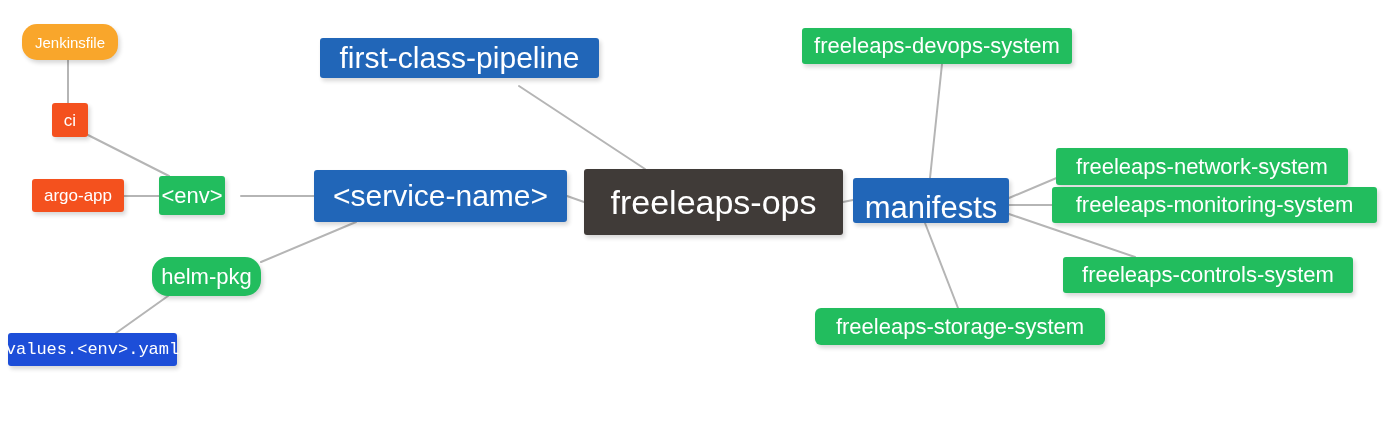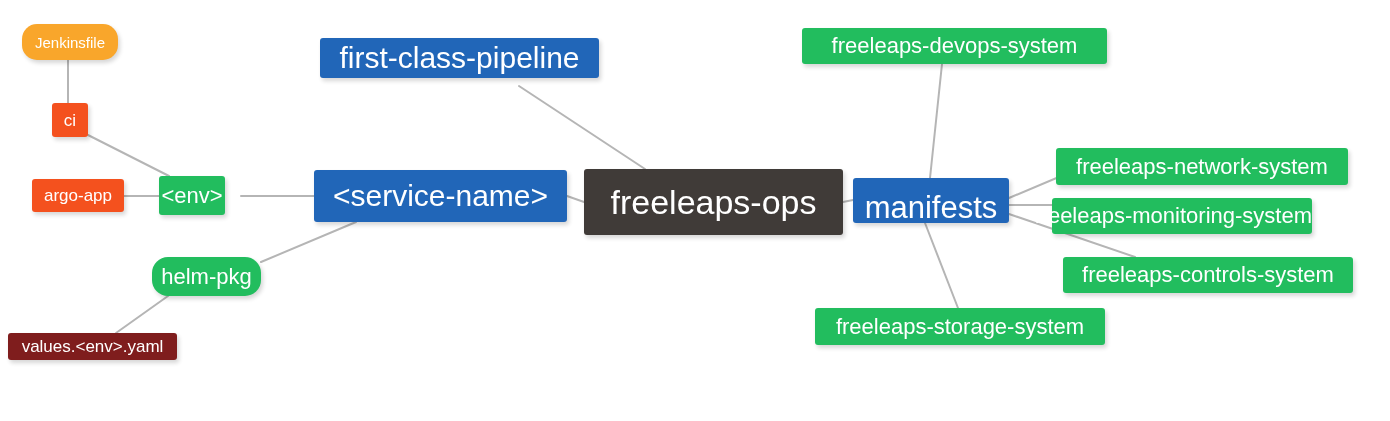--- a/index.html
+++ b/index.html
@@ -102,33 +102,33 @@
       </div>
       <div class="node sz-root" style="left: 584px; top: 169px; width: 259px; height: 66px; background: rgb(64, 59, 56);">
         <span class="node-label">freeleaps-ops</span>
       </div>
       <div class="node sz-mid" style="left: 853px; top: 178px; width: 156px; height: 45px; background: rgb(33, 102, 184);">
         <span class="node-label">manifests</span>
       </div>
       <div class="node sz-leaf" style="left: 152px; top: 257px; width: 109px; height: 39px; background: rgb(34, 189, 94); border-radius: 16px;">
         <span class="node-label">helm-pkg</span>
       </div>
-      <div class="node sz-small" style="left: 8px; top: 333px; width: 169px; height: 27px; background: #7f1d1d;">
+      <div class="node sz-small" style="left: 8px; top: 333px; width: 169px; height: 33px; background: #1d4ed8; font-family: Liberation Mono, monospace;">
         <span class="node-label">values.&lt;env&gt;.yaml</span>
       </div>
-      <div class="node sz-leaf" style="left: 802px; top: 28px; width: 305px; height: 36px; background: rgb(34, 189, 94);">
+      <div class="node sz-leaf" style="left: 802px; top: 28px; width: 270px; height: 36px; background: rgb(34, 189, 94);">
         <span class="node-label">freeleaps-devops-system</span>
       </div>
       <div class="node sz-leaf" style="left: 1056px; top: 112px; width: 292px; height: 37px; background: rgb(34, 189, 94); margin-top: 36px;">
         <span class="node-label">freeleaps-network-system</span>
       </div>
-      <div class="node sz-leaf" style="left: 1052px; top: 198px; width: 260px; height: 36px; background: rgb(34, 189, 94); justify-content: flex-end;">
+      <div class="node sz-leaf" style="left: 1052px; top: 187px; width: 325px; height: 36px; background: rgb(34, 189, 94);">
         <span class="node-label">freeleaps-monitoring-system</span>
       </div>
       <div class="node sz-leaf" style="left: 1063px; top: 257px; width: 290px; height: 36px; background: rgb(34, 189, 94); text-align: center;">
         <span class="node-label">freeleaps-controls-system</span>
       </div>
-      <div class="node sz-leaf" style="left: 815px; top: 308px; width: 290px; height: 37px; background: rgb(34, 189, 94);">
+      <div class="node sz-leaf" style="left: 815px; top: 308px; width: 290px; height: 37px; background: rgb(34, 189, 94); border-radius: 6px;">
         <span class="node-label">freeleaps-storage-system</span>
       </div>
     </div>
 
 </div>
 
 </body></html>

